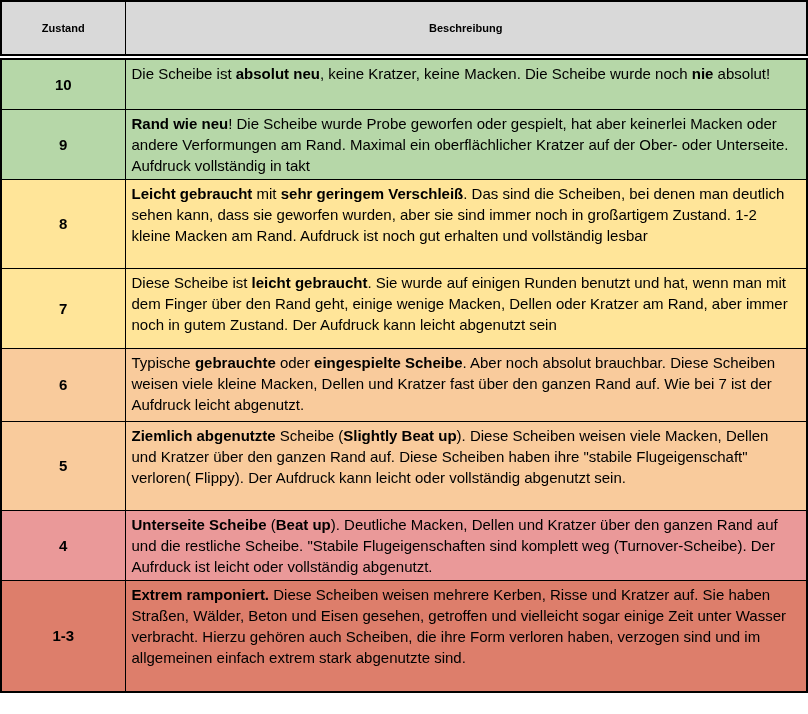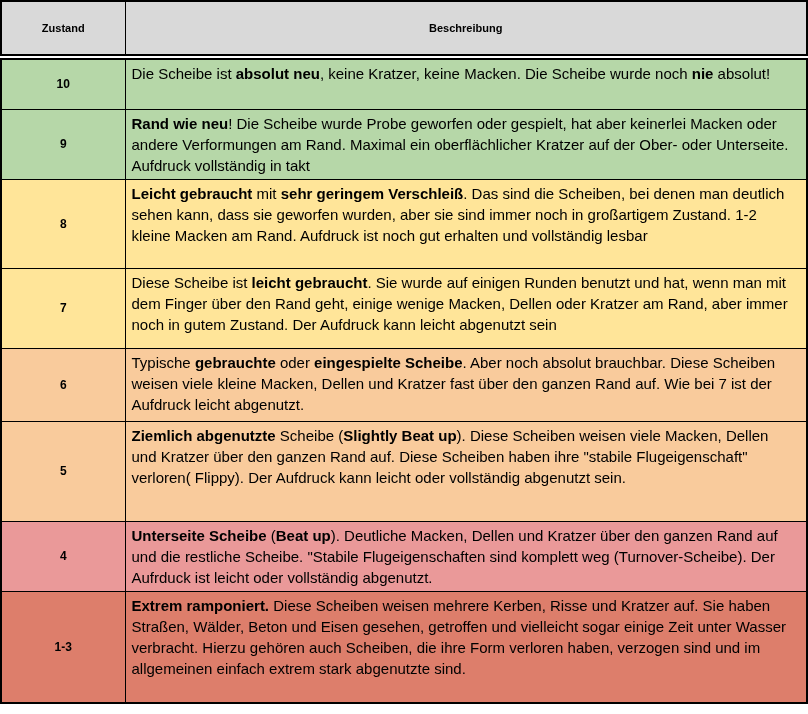--- a/index.html
+++ b/index.html
@@ -28,40 +28,40 @@
   th {
     font-size: 11px;
     font-weight: bold;
     text-align: center;
     vertical-align: middle;
     height: 54px;
     padding: 2px 4px;
   }
   .header-table { margin-bottom: 2px; }
   .zustand-cell {
-    font-size: 12px;
+    font-size: 15px;
     font-weight: bold;
     text-align: center;
     vertical-align: middle;
     padding: 2px 4px;
   }
   .desc-cell {
     font-size: 15px;
     line-height: 21px;
     vertical-align: top;
     padding: 3px 10px 3px 6px;
   }
   .desc-cell .b { font-weight: bold; text-align: right; }
   
   .row-0 td { height: 50px; }
   .row-1 td { height: 70px; }
   .row-2 td { height: 89px; }
   .row-3 td { height: 80px; }
   .row-4 td { height: 73px; }
-  .row-5 td { height: 100px; }
+  .row-5 td { height: 89px; }
   .row-6 td { height: 70px; }
   .row-7 td { height: 112px; }
 </style>
 </head>
 <body>
 
 <div class="page">
 
   <table class="header-table">
     <colgroup>

